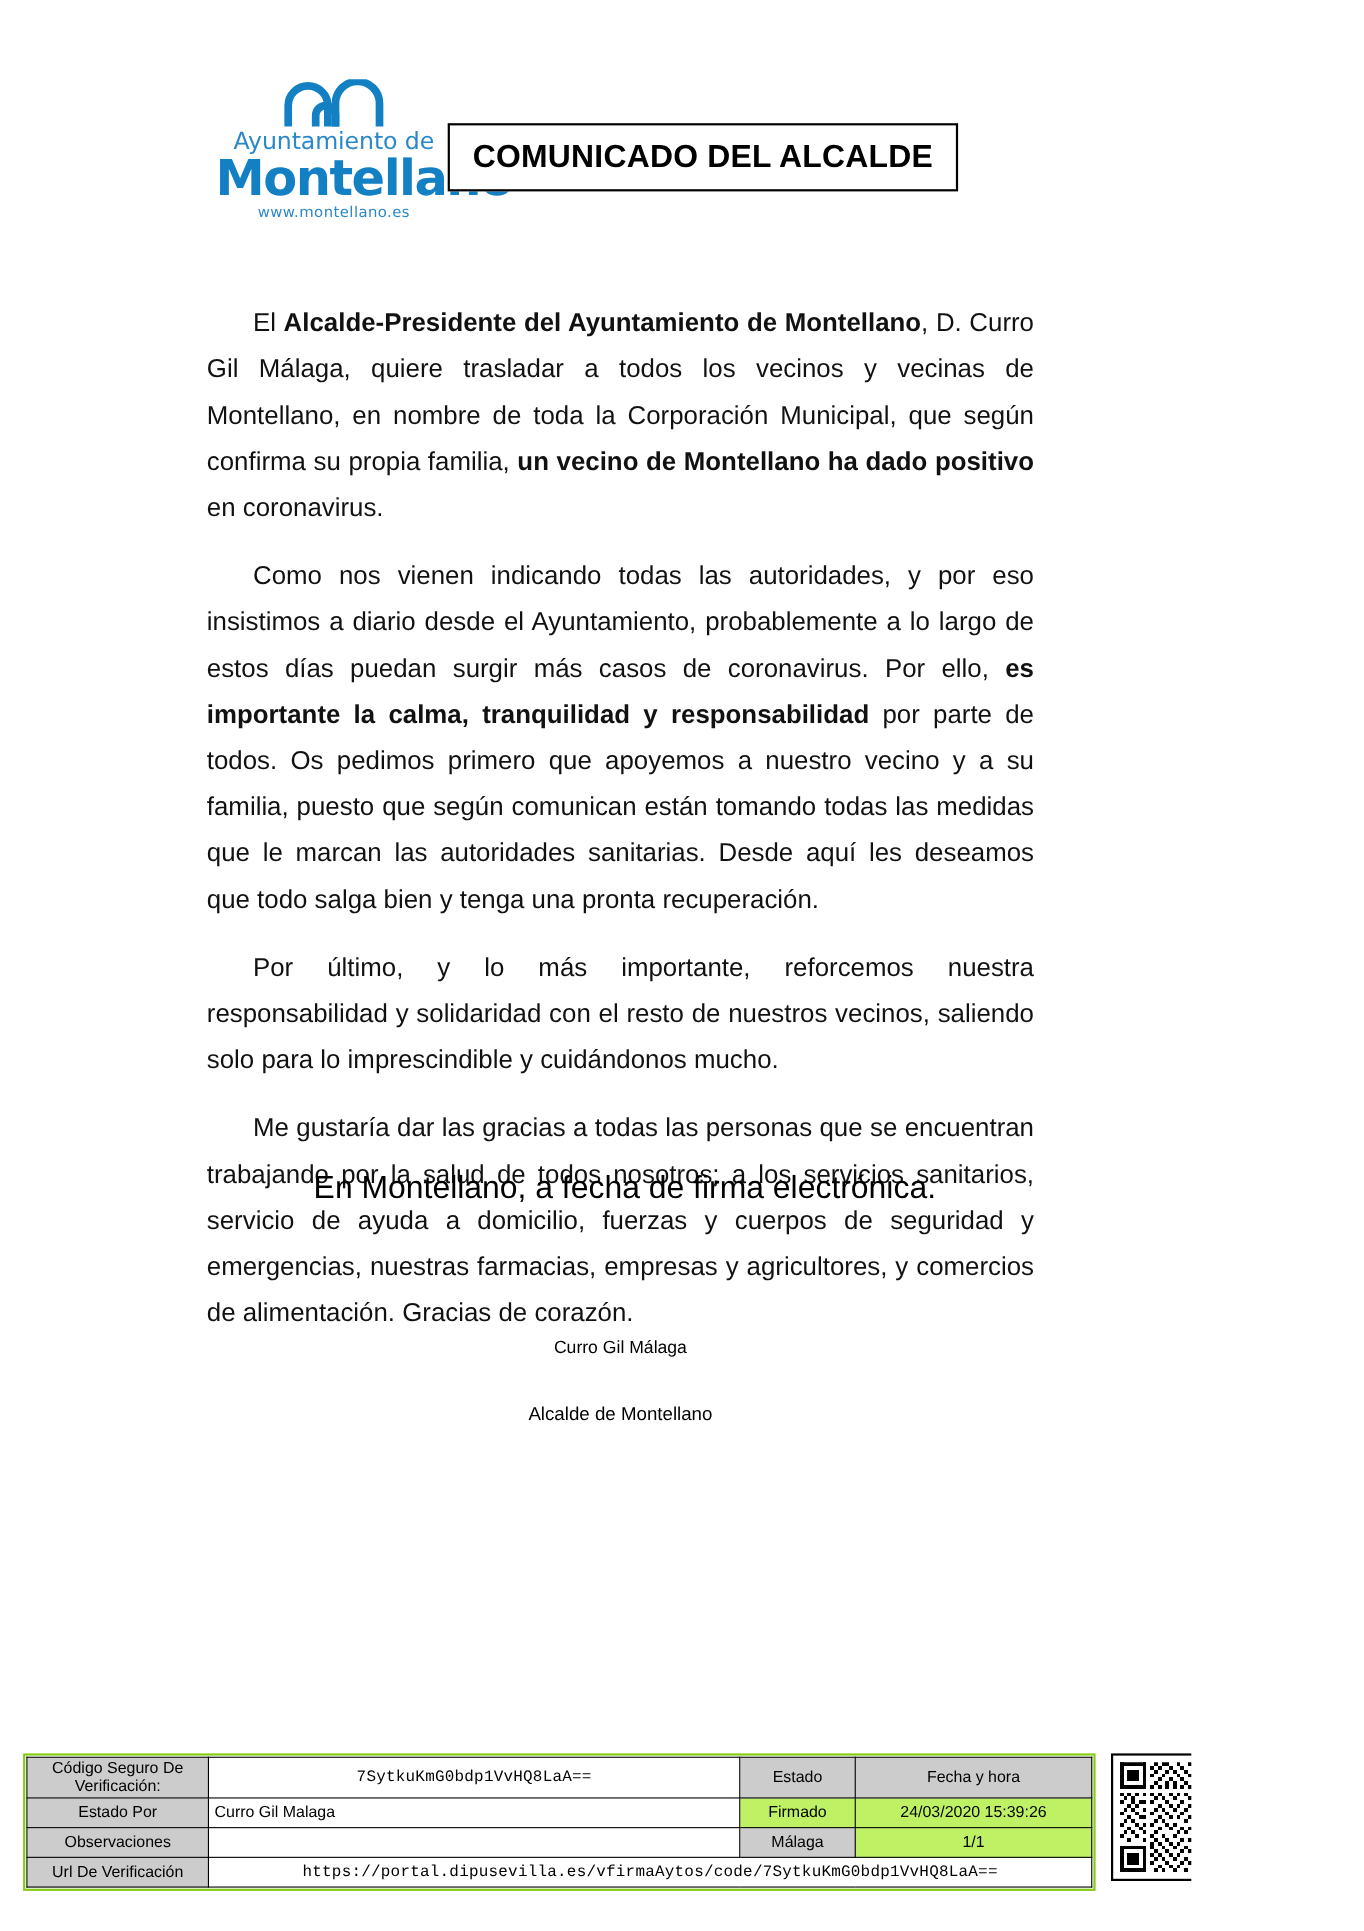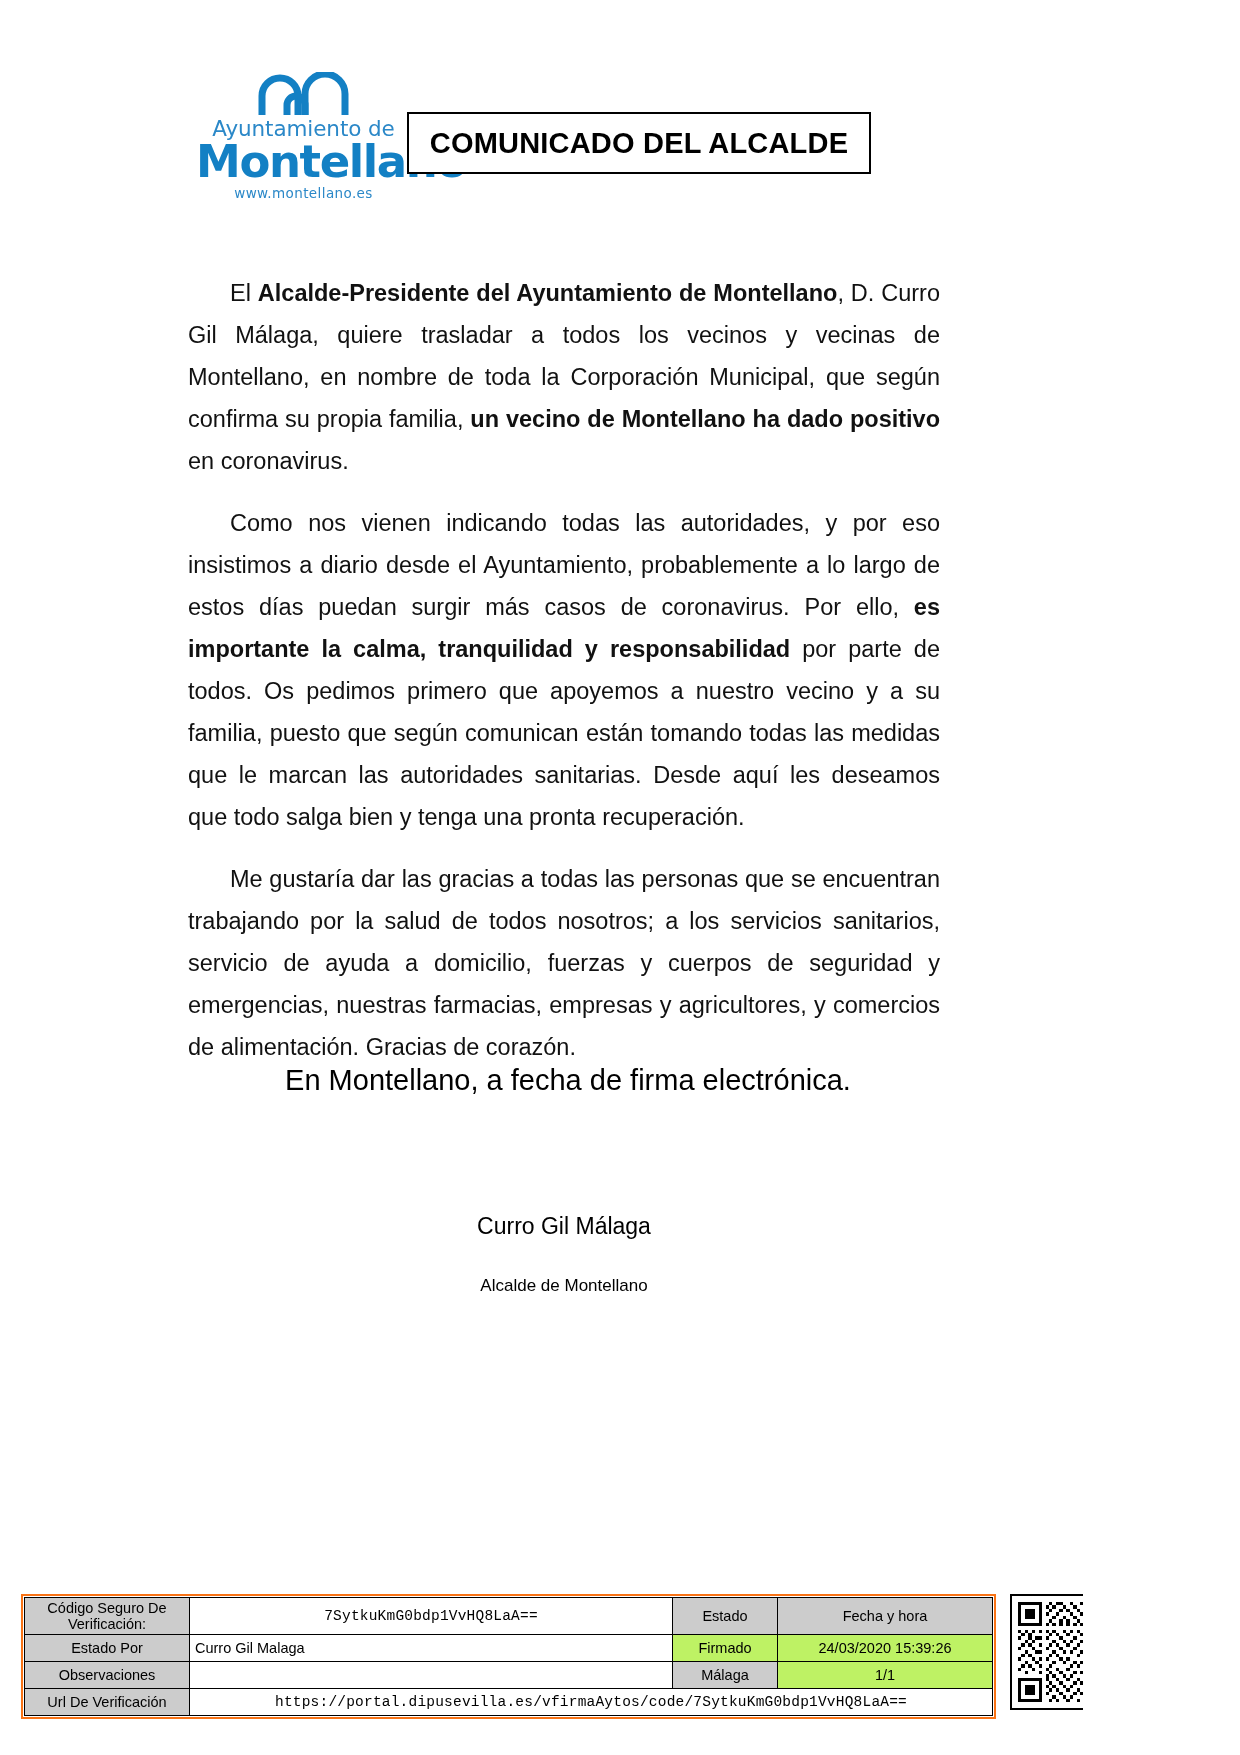--- a/index.html
+++ b/index.html
@@ -131,21 +131,21 @@
 
   .signature {
     position: absolute;
     left: 188px;
     top: 1208px;
     width: 752px;
     text-align: center;
   }
   .sig-name {
     display: block;
-    font-size: 23px;
+    font-size: 16px;
     line-height: 36px;
     font-family: "Liberation Sans", sans-serif;
   }
   .sig-role {
     display: block;
     font-size: 17px;
     line-height: 36px;
     margin-top: 24px;
     font-family: "Liberation Sans", sans-serif;
   }
@@ -153,21 +153,21 @@
   
   .footer {
     position: absolute;
     left: 21px;
     top: 1594px;
     width: 1198px;
     display: flex;
     align-items: flex-start;
   }
   .footer-table-wrap {
-    border: 2px solid #f97316;
+    border: 2px solid #84cc16;
     box-sizing: border-box;
     width: 975px;
     background: #ffffff;
     padding: 1px;
   }
   table.csv {
     border-collapse: collapse;
     width: 100%;
     table-layout: fixed;
     font-family: "Liberation Sans", sans-serif;
@@ -248,20 +248,21 @@
     </div>
 
   </div>
 
   <div class="content">
 
     <p class="para"><span>El </span><b>Alcalde-Presidente del Ayuntamiento de Montellano</b><span>, D. Curro Gil Málaga, quiere trasladar a todos los vecinos y vecinas de Montellano, en nombre de toda la Corporación Municipal, que según confirma su propia familia, </span><b>un vecino de Montellano ha dado positivo</b><span> en coronavirus.</span></p>
 
     <p class="para"><span>Como nos vienen indicando todas las autoridades, y por eso insistimos a diario desde el Ayuntamiento, probablemente a lo largo de estos días puedan surgir más casos de coronavirus. Por ello, </span><b>es importante la calma, tranquilidad y responsabilidad</b><span> por parte de todos. Os pedimos primero que apoyemos a nuestro vecino y a su familia, puesto que según comunican están tomando todas las medidas que le marcan las autoridades sanitarias. Desde aquí les deseamos que todo salga bien y tenga una pronta recuperación.</span></p>
 
+    <p class="para">Por último, y lo más importante, reforcemos nuestra responsabilidad y solidaridad con el resto de nuestros vecinos, saliendo solo para lo imprescindible y cuidándonos mucho.</p>
 
     <p class="para">Me gustaría dar las gracias a todas las personas que se encuentran trabajando por la salud de todos nosotros; a los servicios sanitarios, servicio de ayuda a domicilio, fuerzas y cuerpos de seguridad y emergencias, nuestras farmacias, empresas y agricultores, y comercios de alimentación. Gracias de corazón.</p>
 
   </div>
 
   <div class="place-line">En Montellano, a fecha de firma electrónica.</div>
 
   <div class="signature">
     <span class="sig-name">Curro Gil Málaga</span>
     <span class="sig-role">Alcalde de Montellano</span>

